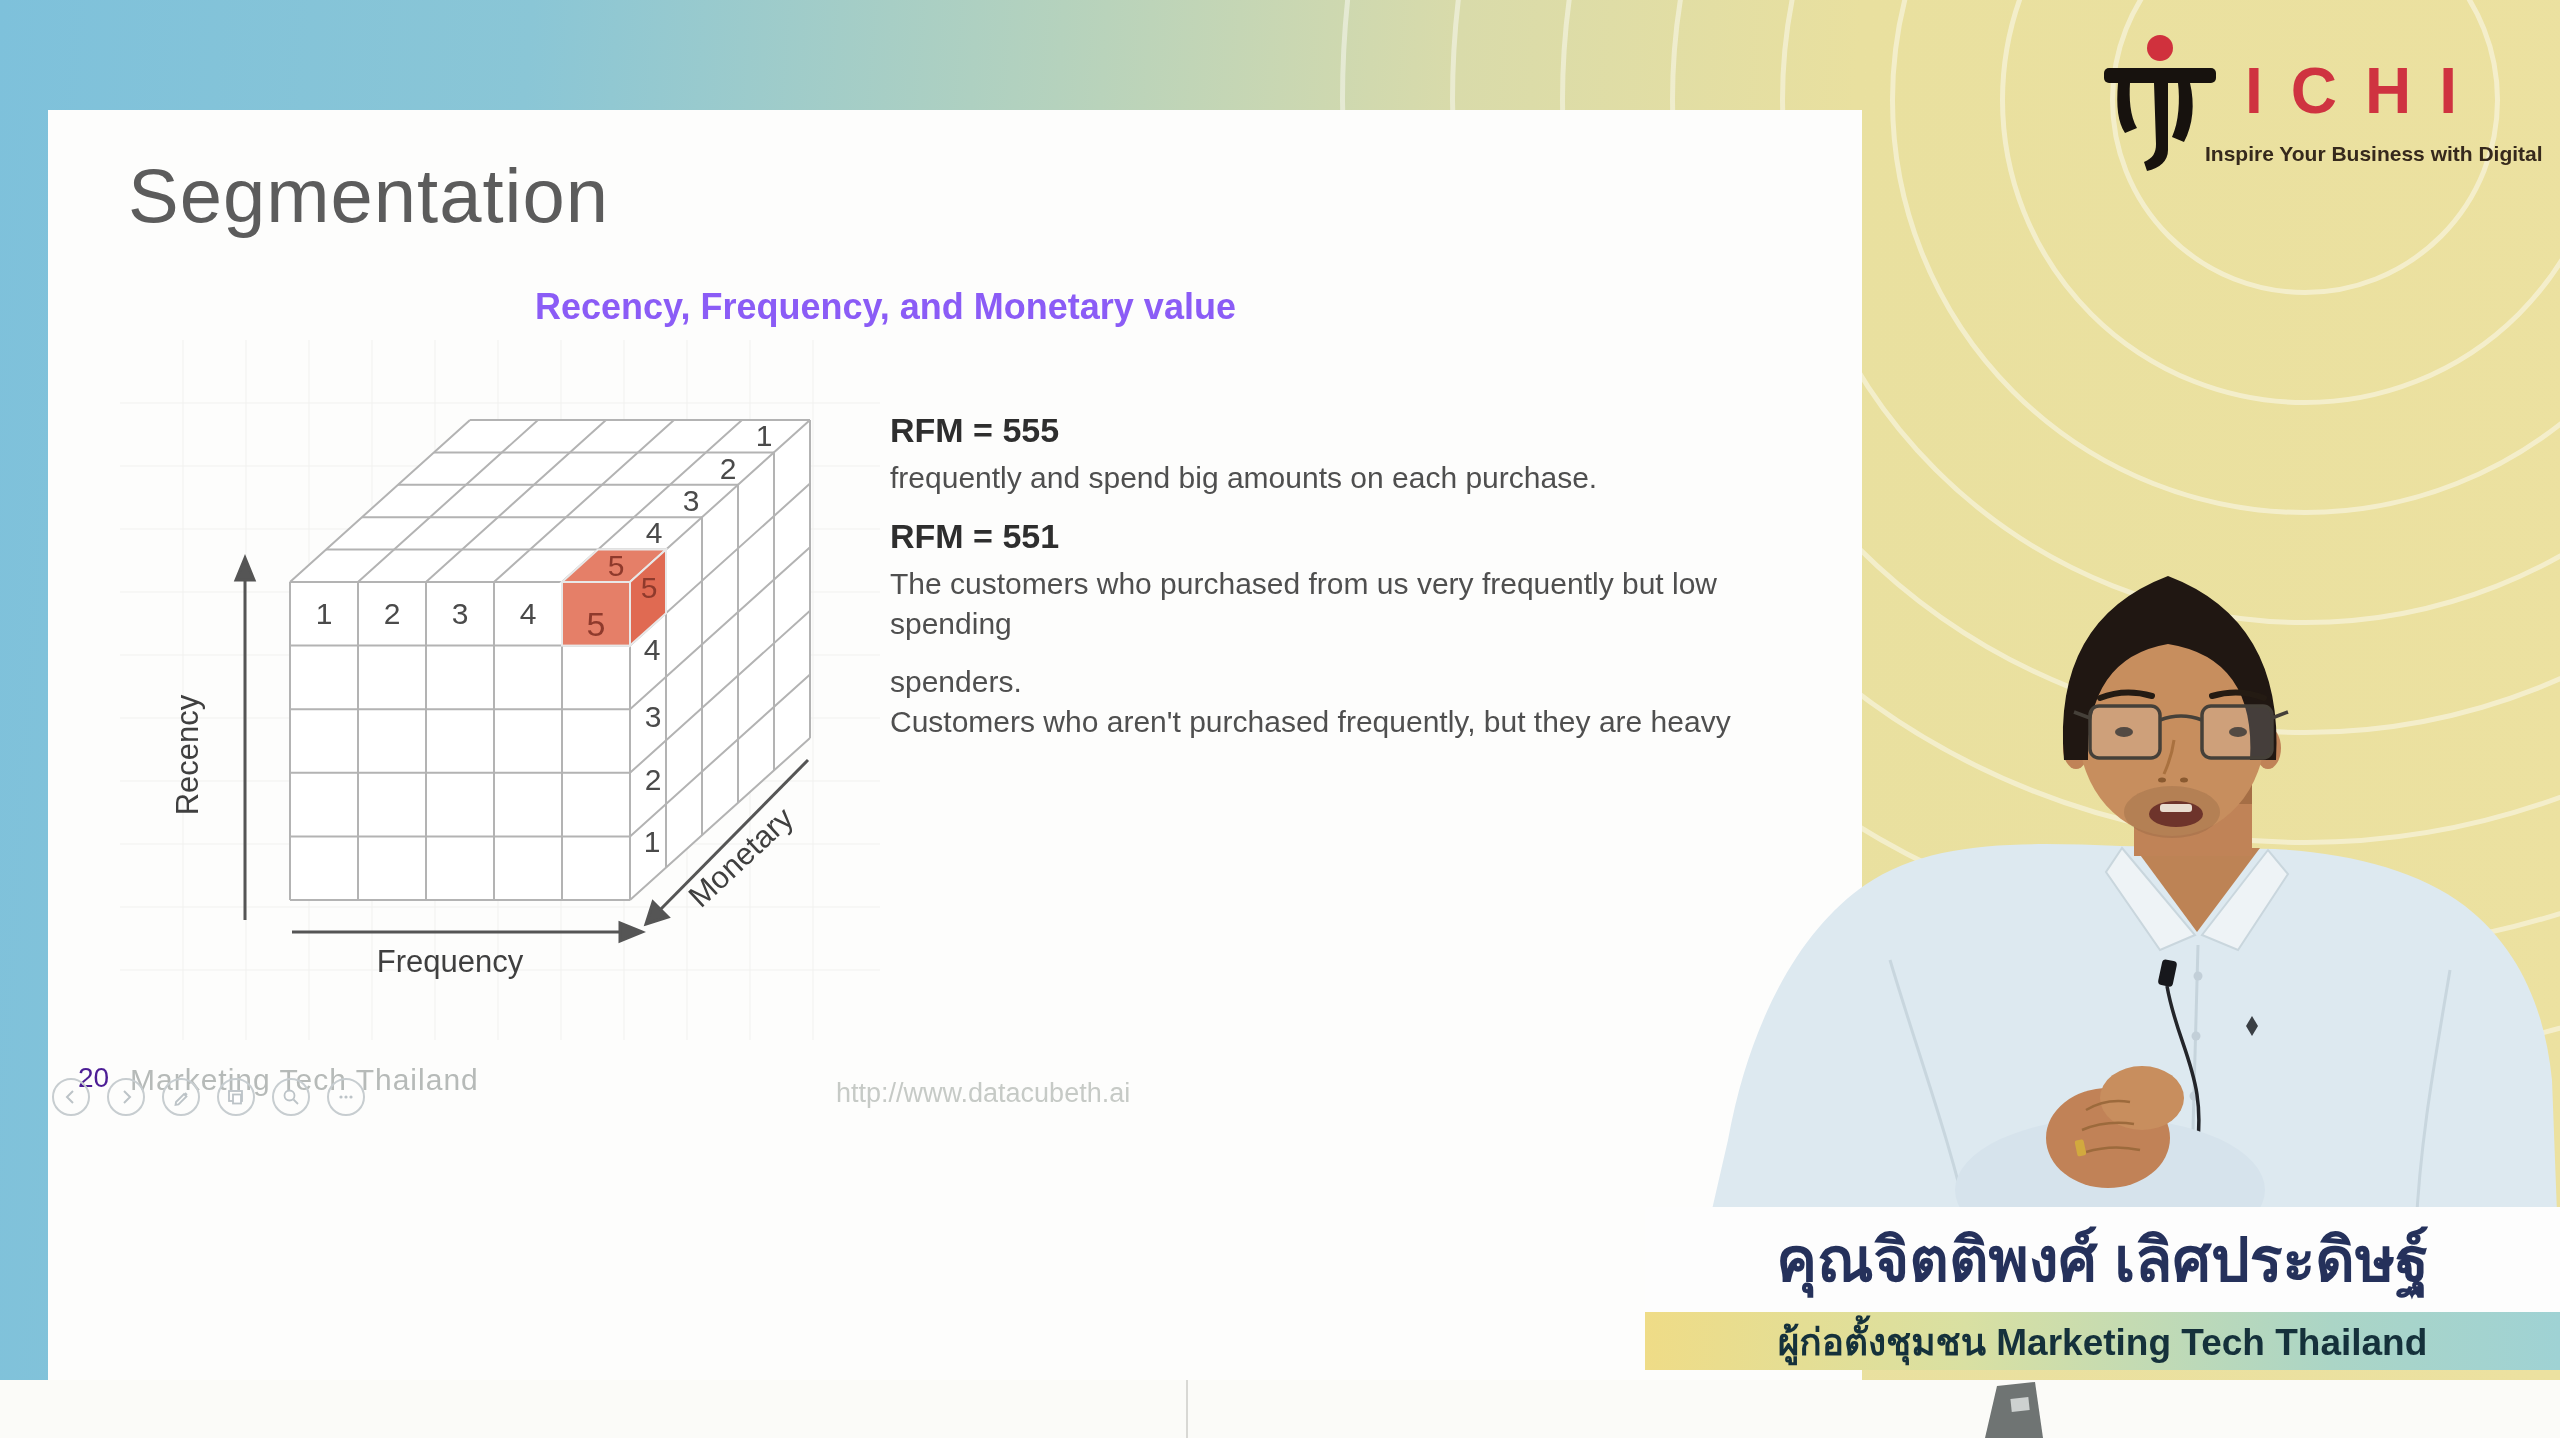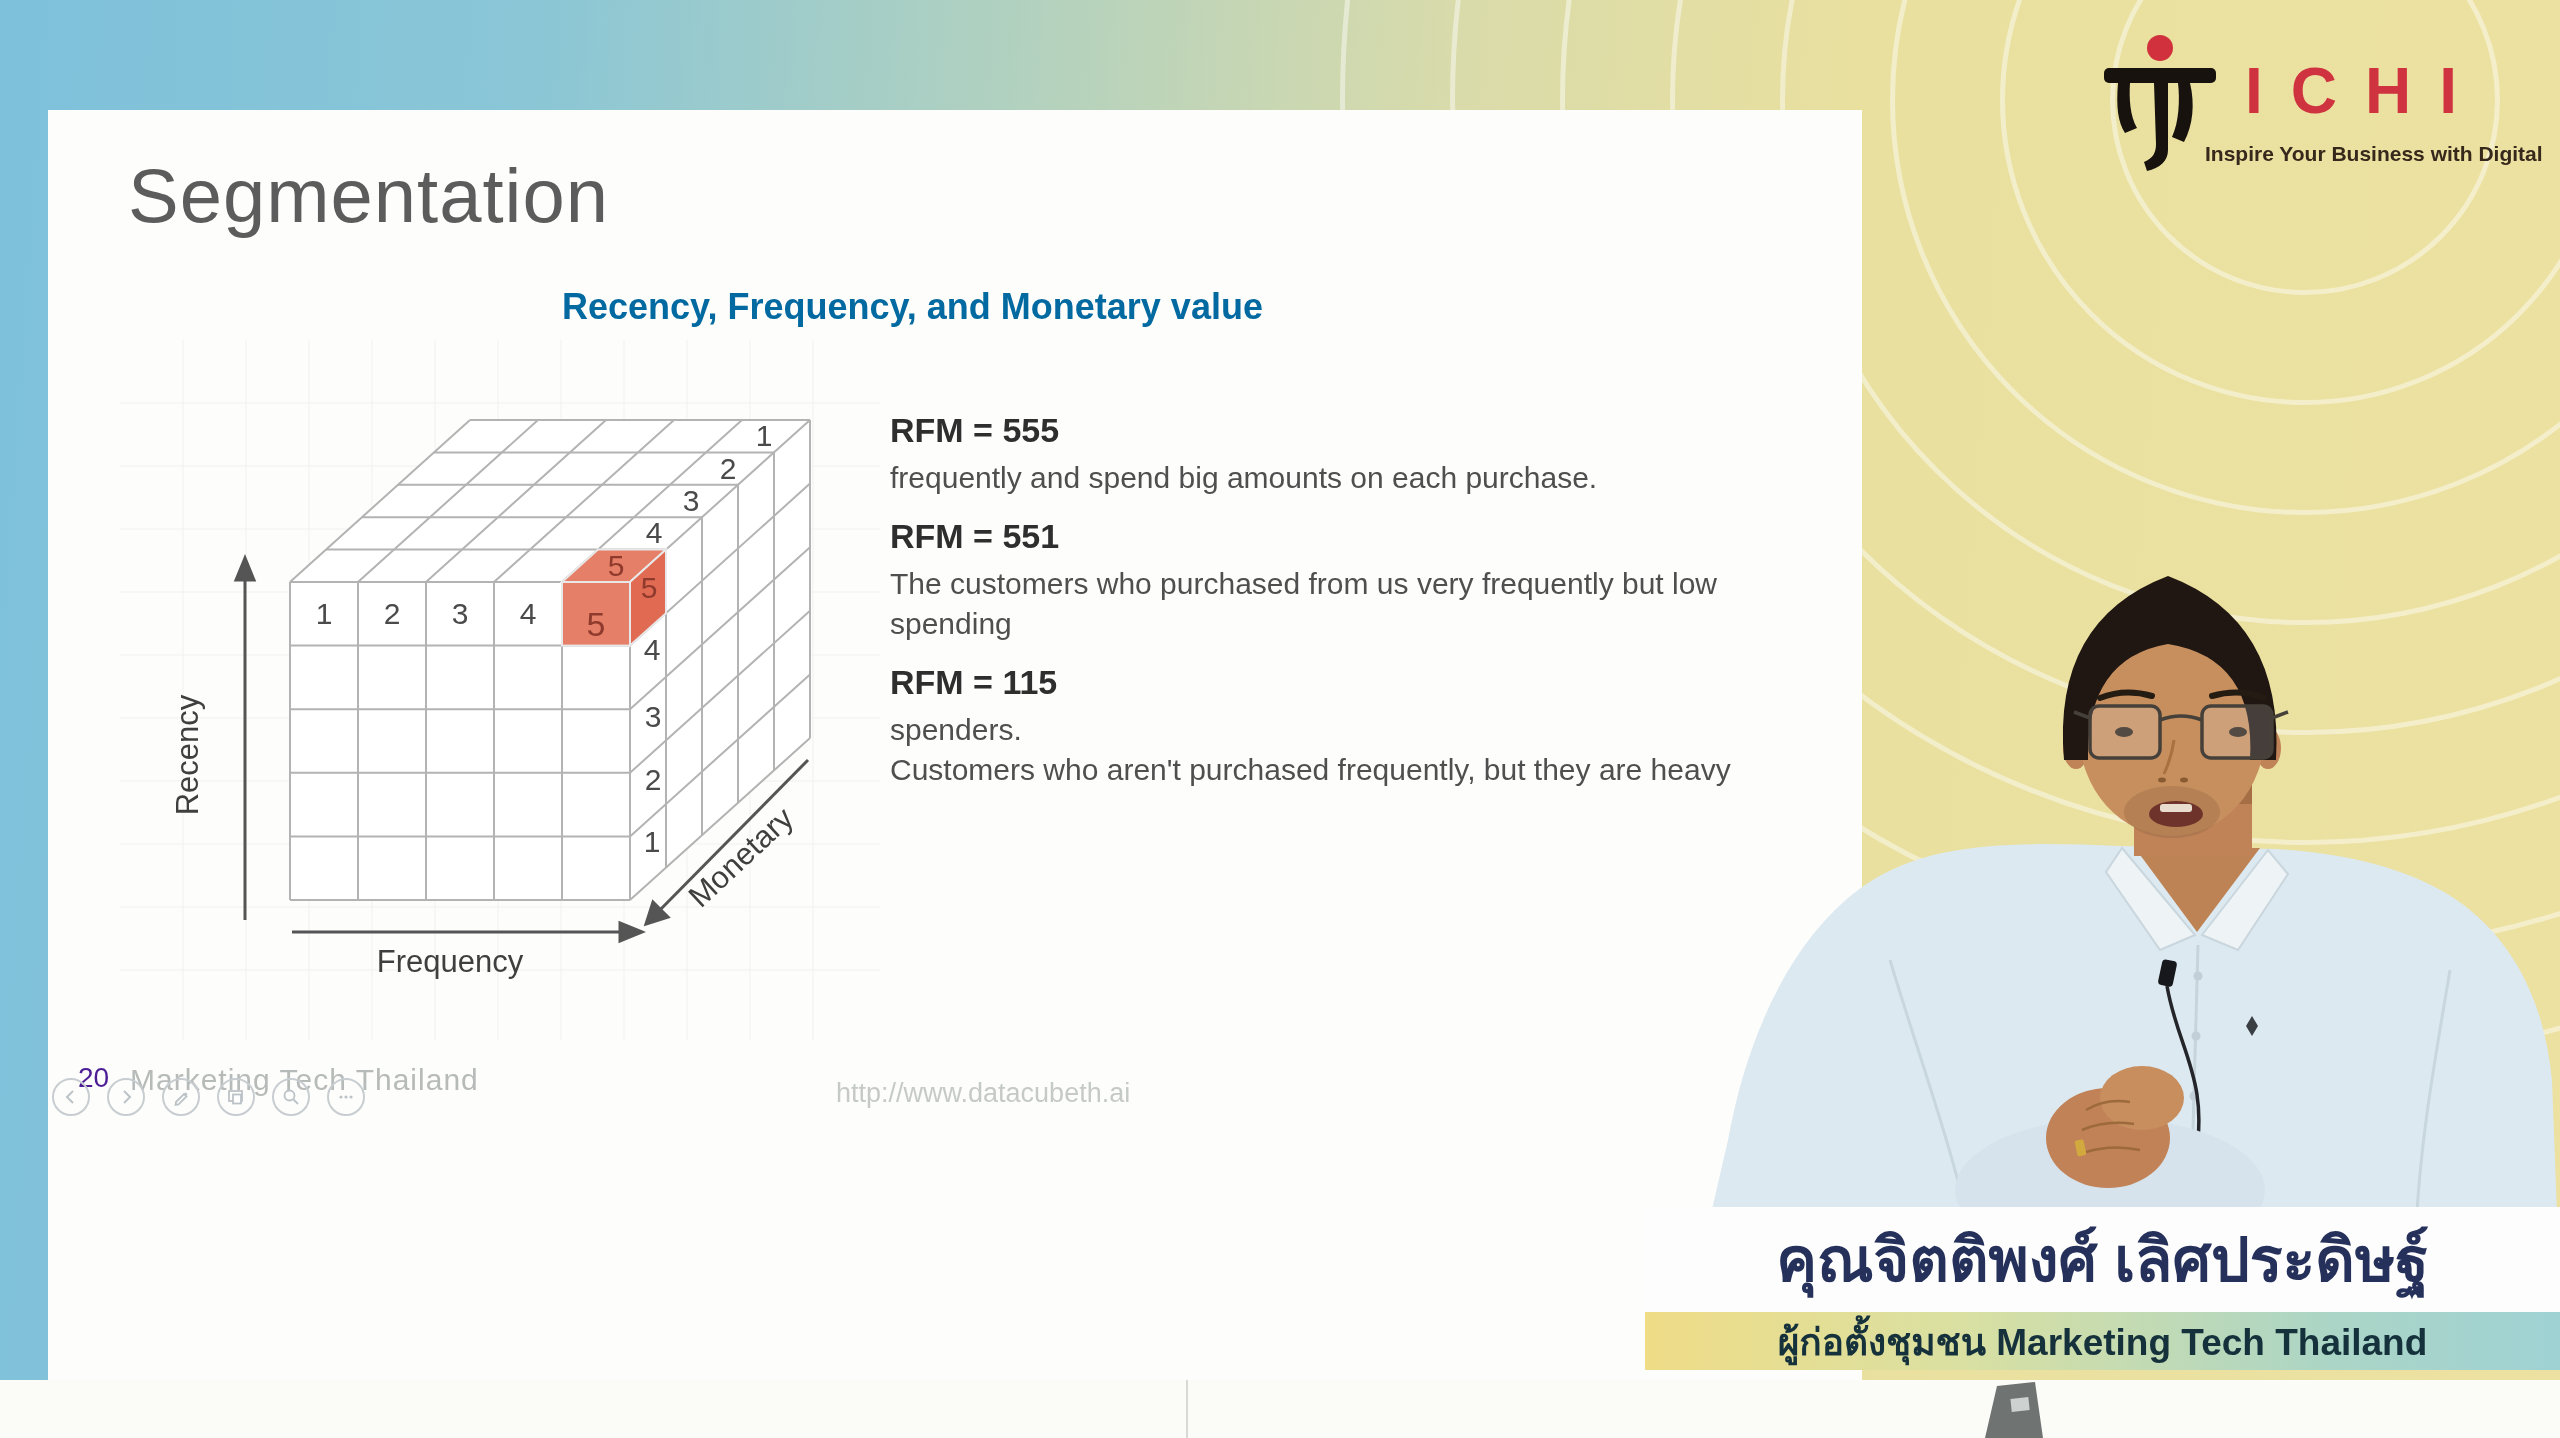--- a/index.html
+++ b/index.html
@@ -8,21 +8,21 @@
   
   .bg{position:absolute;inset:0;
       background:linear-gradient(94deg,#7ec1db 0%,#8ac6d6 20%,#b5d2bd 40%,#d9dbaa 55%,#e9e09f 70%,#ece1a0 100%);}
   .arc{position:absolute;border:5px solid rgba(255,255,255,.45);border-radius:50%;}
   
   .slide{position:absolute;left:48px;top:110px;width:1814px;height:1292px;
          background:#fdfdfc;z-index:1;}
   .slide-title{position:absolute;left:80px;top:42px;font-size:76px;font-weight:400;
                color:#5c5c5c;letter-spacing:1px;}
   .slide-subtitle{position:absolute;left:487px;top:176px;font-size:36px;font-weight:700;
-                  color:#0369a1;margin-left:27px;}
+                  color:#8b5cf6;}
   .diagram{position:absolute;left:72px;top:230px;width:760px;height:700px;}
   .rfm{position:absolute;left:842px;top:300px;width:900px;color:#4e4e4e;}
   .rfm-block{margin-bottom:18px;}
   .rfm-head{font-size:34px;font-weight:700;color:#2e2e2e;line-height:41px;margin-bottom:7px;}
   .rfm-line{font-size:30px;line-height:40px;color:#4f4f4f;}
   
   .page-num{position:absolute;left:30px;top:952px;font-size:28px;color:#4c1d95;}
   .brand{position:absolute;left:82px;top:953px;font-size:30px;color:#b6bab8;letter-spacing:1px;}
   .toolbar{position:absolute;left:4px;top:968px;display:flex;gap:17px;}
   .tbtn{width:38px;height:38px;border:2px solid #c7cdd0;border-radius:50%;
@@ -146,21 +146,20 @@
       <div class="rfm-block">
         <div class="rfm-head">RFM = 555</div>
         <div class="rfm-line">frequently and spend big amounts on each purchase.</div>
       </div>
       <div class="rfm-block">
         <div class="rfm-head">RFM = 551</div>
         <div class="rfm-line">The customers who purchased from us very frequently but low</div>
         <div class="rfm-line">spending</div>
       </div>
       <div class="rfm-block">
-        <div class="rfm-head">RFM = 115</div>
         <div class="rfm-line">spenders.</div>
         <div class="rfm-line">Customers who aren't purchased frequently, but they are heavy</div>
       </div>
     </div>
 
     <div class="page-num">20</div>
     <div class="brand">Marketing Tech Thailand</div>
     <div class="url">http://www.datacubeth.ai</div>
 
     <div class="toolbar">

